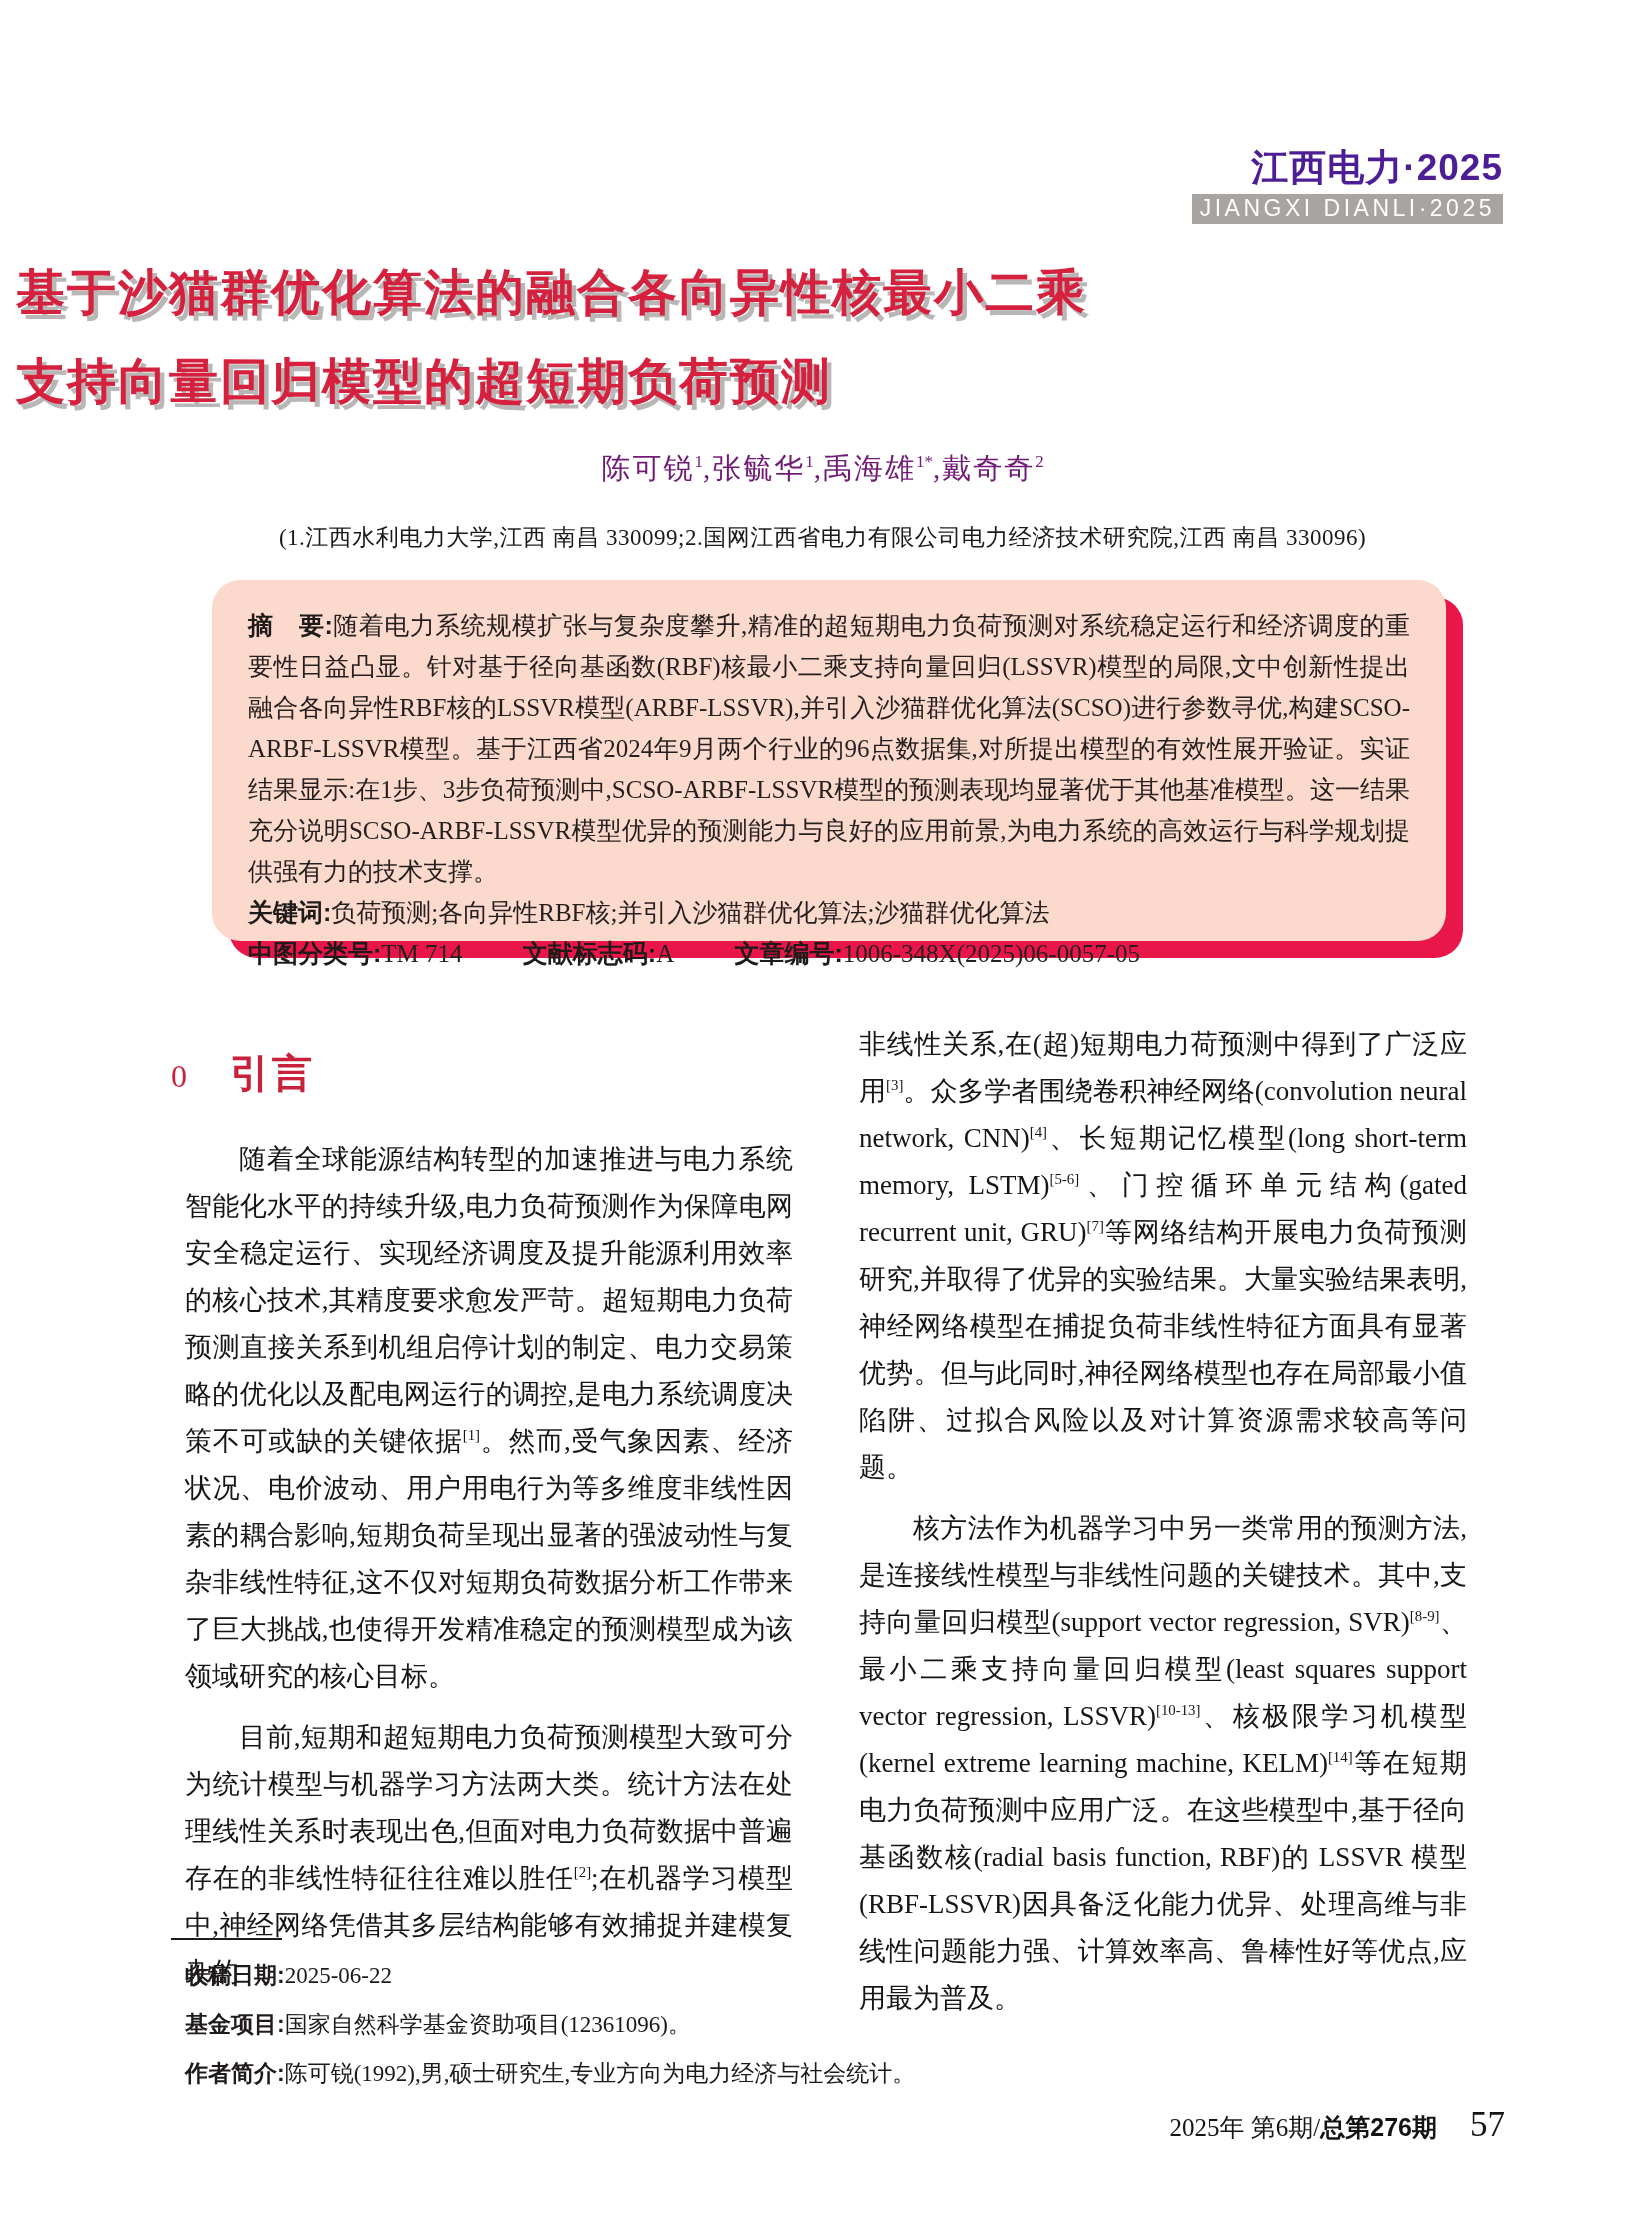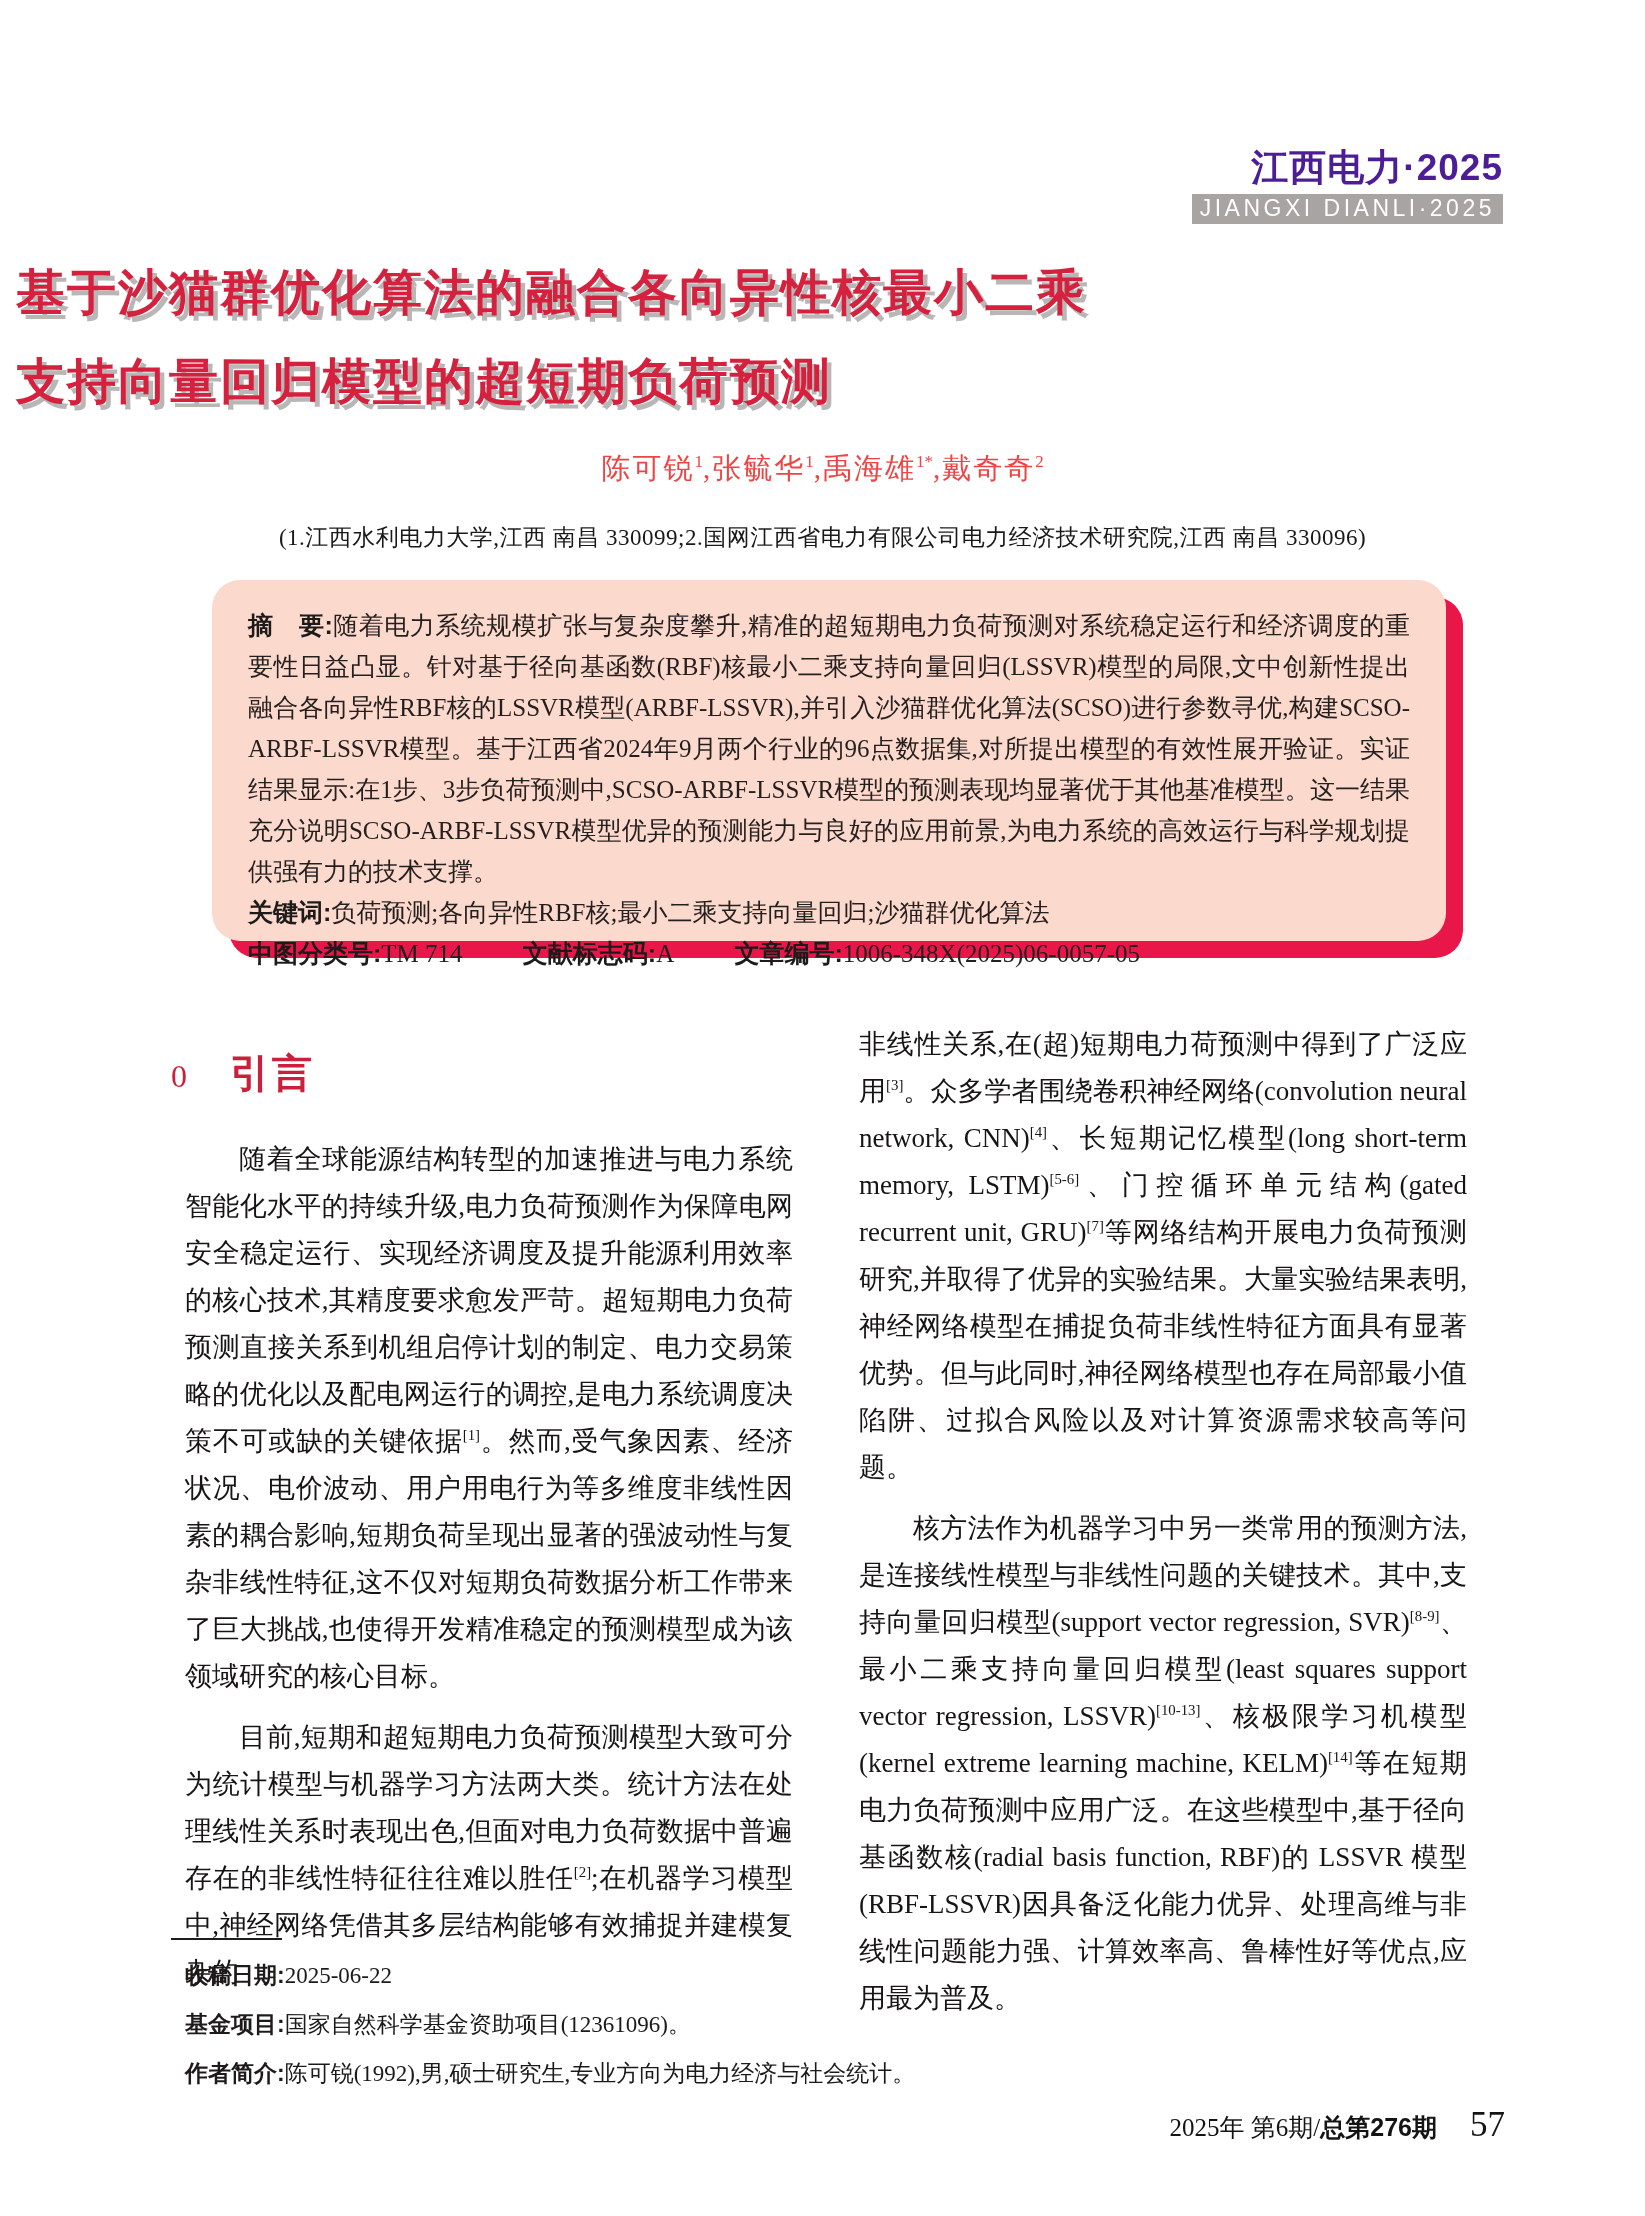--- a/index.html
+++ b/index.html
@@ -26,21 +26,21 @@
   .title-block{position:absolute;top:248px;left:16px;width:100%;text-align:left;}
   .title-line{
     font-family:"Liberation Sans","DejaVu Sans",sans-serif;font-weight:bold;
     font-size:49px;line-height:89px;color:var(--title-red,#d5213e);
     letter-spacing:2px;text-shadow:4.5px 4.5px 0 var(--shadow-gray,#b9b6b6);
     white-space:nowrap;
   }
 
   
   .authors-line{position:absolute;top:449px;left:0;width:100%;text-align:center;
-    font-size:29px;letter-spacing:2px;color:#ef4444;}
+    font-size:29px;letter-spacing:2px;color:#701a75;}
   .authors-line sup{font-size:17px;vertical-align:super;letter-spacing:0;}
   .affiliation-line{position:absolute;top:522px;left:0;width:100%;text-align:center;
     font-size:23px;color:#191919;letter-spacing:0.5px;}
 
   
   .abstract-box{
     position:absolute;left:212px;top:580px;width:1234px;height:361px;
     box-sizing:border-box;background:var(--box-pink,#fbd9cc);
     border-radius:28px;box-shadow:17px 17px 0 0 var(--box-red,#e9164a);
     padding:25px 36px 0 36px;
@@ -88,21 +88,21 @@
     <div class="title-line">基于沙猫群优化算法的融合各向异性核最小二乘</div>
     <div class="title-line">支持向量回归模型的超短期负荷预测</div>
   </div>
 
   <div class="authors-line" id="authors-line"><span>陈可锐<sup>1</sup>,</span><span>张毓华<sup>1</sup>,</span><span>禹海雄<sup>1*</sup>,</span><span>戴奇奇<sup>2</sup></span></div>
 
   <div class="affiliation-line">(1.江西水利电力大学,江西 南昌 330099;2.国网江西省电力有限公司电力经济技术研究院,江西 南昌 330096)</div>
 
   <div class="abstract-box">
     <p><span class="label-b">摘　要:</span><span>随着电力系统规模扩张与复杂度攀升,精准的超短期电力负荷预测对系统稳定运行和经济调度的重要性日益凸显。针对基于径向基函数(RBF)核最小二乘支持向量回归(LSSVR)模型的局限,文中创新性提出融合各向异性RBF核的LSSVR模型(ARBF-LSSVR),并引入沙猫群优化算法(SCSO)进行参数寻优,构建SCSO-ARBF-LSSVR模型。基于江西省2024年9月两个行业的96点数据集,对所提出模型的有效性展开验证。实证结果显示:在1步、3步负荷预测中,SCSO-ARBF-LSSVR模型的预测表现均显著优于其他基准模型。这一结果充分说明SCSO-ARBF-LSSVR模型优异的预测能力与良好的应用前景,为电力系统的高效运行与科学规划提供强有力的技术支撑。</span></p>
-    <p><span class="label-b">关键词:</span><span>负荷预测;各向异性RBF核;最小二乘支持向量回归;沙猫群优化算法</span></p>
+    <p><span class="label-b">关键词:</span><span>负荷预测;各向异性RBF核;并引入沙猫群优化算法;沙猫群优化算法</span></p>
     <p>
       <span class="clc-group"><span class="label-b">中图分类号:</span><span>TM 714</span></span>
       <span class="clc-group"><span class="label-b">文献标志码:</span><span>A</span></span>
       <span class="clc-group"><span class="label-b">文章编号:</span><span>1006-348X(2025)06-0057-05</span></span>
     </p>
   </div>
 
   <div class="col col-left">
     <h2 class="section-heading"><span class="section-number">0</span><span class="section-title">引言</span></h2>
     <div id="left-paragraphs">

